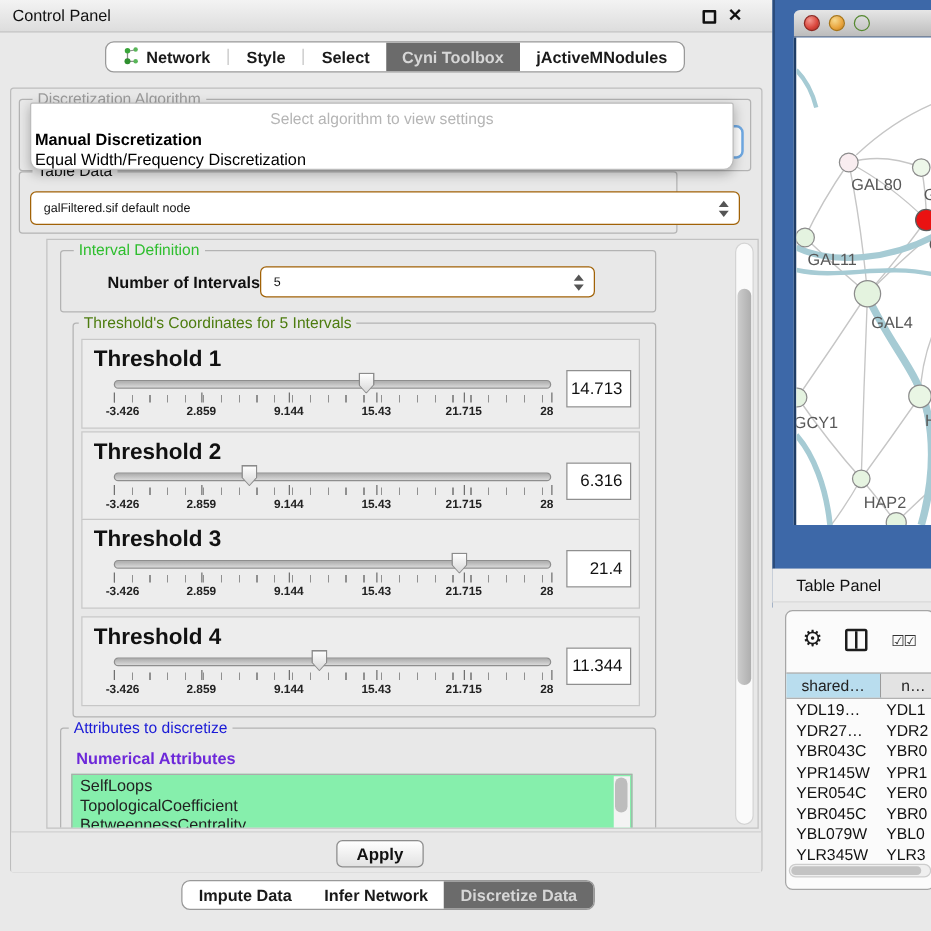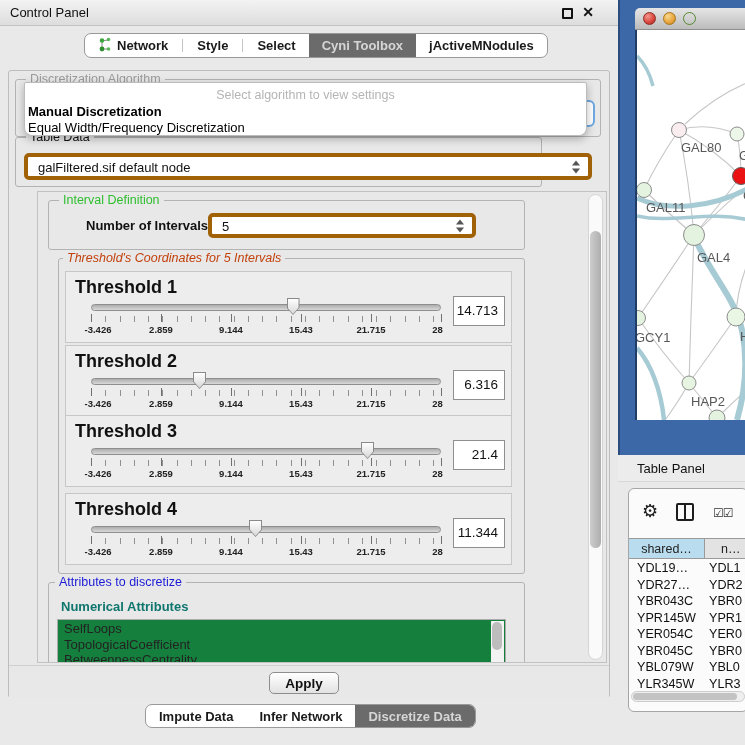--- a/index.html
+++ b/index.html
@@ -36,21 +36,21 @@
   
   .popup{position:absolute;left:13px;top:82px;width:563px;height:54px;background:#fff;
     border:1px solid #bcbcbc;border-radius:2px 2px 8px 8px;box-shadow:0 3px 9px rgba(0,0,0,.28);z-index:60;margin-left:11px;}
   .popup-hint{position:absolute;left:0;right:0;top:5px;text-align:center;color:#b5b5b5;font-size:12.5px;}
   .popup-opt1{position:absolute;left:3px;top:21px;font-size:13px;font-weight:bold;color:#000;}
   .popup-opt2{position:absolute;left:3px;top:37px;font-size:13px;color:#000;}
 
   
   .td-group{left:6px;top:66px;width:527px;height:50px;}
   .td-group .group-label{color:#111;}
-  .combo{position:absolute;background:#fff;border:4px solid #a16207;border-radius:5px;font-size:13px;color:#111;}
+  .combo{position:absolute;background:#fff;border:1px solid #a16207;border-radius:5px;font-size:10px;color:#111;}
   .combo .combo-text{position:absolute;left:10px;top:50%;transform:translateY(-50%);white-space:nowrap;}
   .spin{position:absolute;right:7px;top:50%;transform:translateY(-50%);width:9px;height:13px;}
   .spin i{position:absolute;left:0;width:0;height:0;border-left:4.5px solid transparent;border-right:4.5px solid transparent;}
   .spin .up{top:0;border-bottom:5px solid #555;}
   .spin .dn{bottom:0;border-top:5px solid #555;}
   .td-combo{left:8px;top:15px;width:568px;height:27px;}
 
   
   .scroll-panel{position:absolute;left:28px;top:120px;width:570px;height:472px;background:#e8e8e8;
     border:1px solid #c2c2c2;overflow:hidden;}
@@ -58,43 +58,43 @@
     border:1px solid #d4d4d4;border-radius:8px;}
   .v-thumb{position:absolute;left:1px;top:36px;width:11px;height:317px;border-radius:6px;
     background:linear-gradient(90deg,#cdcdcd,#aeaeae);}
 
   .interval-group{left:10px;top:8px;width:477px;height:50px;}
   .interval-group .group-label{color:#2ebe2e;}
   .count-label{position:absolute;left:37px;top:17px;font-size:13px;font-weight:bold;color:#111;}
   .count-combo{left:159px;top:12px;width:268px;height:25px;}
 
   .thr-group{left:20px;top:66px;width:467px;height:316px;}
-  .thr-group .group-label{left:4px;color:#c2410c;font-style:italic;}
+  .thr-group .group-label{left:4px;color:#4d7c0f;}
   .t-box{position:absolute;left:6px;width:447px;height:72px;background:#ededed;border:1px solid #c7c7c7;}
   .t-title{position:absolute;left:9px;top:5px;font-size:18px;font-weight:bold;color:#111;}
   .slider-row{position:absolute;left:25px;right:6px;top:24px;height:44px;display:flex;align-items:flex-start;}
   .slider-wrap{position:relative;flex:1;height:44px;margin-right:12px;}
   .track{position:absolute;left:0;right:0;top:8px;height:7px;border:1px solid #8e8e8e;border-radius:4px;
     background:linear-gradient(#adadad,#d9d9d9);}
   .thumb{position:absolute;top:2px;width:13px;height:17px;background:#8a8a8a;
     clip-path:polygon(0 0,100% 0,100% 58%,50% 100%,0 58%);z-index:5;}
   .thumb i{position:absolute;left:1px;top:1px;right:1px;bottom:1px;background:linear-gradient(#fefefe,#d8d8d8);
     clip-path:polygon(0 0,100% 0,100% 58%,50% 100%,0 58%);}
   .ruler{position:absolute;left:0;right:0;top:20px;height:6px;
     background:repeating-linear-gradient(to right,#909090 0 1px,transparent 1px 14.26px);}
   .maj{position:absolute;top:18px;width:1px;height:8px;background:#707070;}
   .tick-lbls{position:absolute;left:0;right:0;top:28px;height:13px;}
   .tick-lbls span{position:absolute;transform:translateX(-50%);font-size:9.5px;font-weight:600;color:#222;white-space:nowrap;}
   .val-box{width:52px;height:30px;background:#fff;border:1px solid #8f8f8f;font-size:13.5px;color:#111;
     text-align:right;padding:6px 6px 0 0;}
 
   .attr-group{left:10px;top:390px;width:477px;height:100px;}
   .attr-group .group-label{left:6px;color:#1a1ad6;}
-  .attr-title{position:absolute;left:12px;top:16px;font-size:13px;font-weight:bold;color:#0f766e;}
-  .attr-list{position:absolute;left:8px;top:36px;width:449px;height:60px;background:#15803d;border:1px solid #ababab;overflow:hidden;}
+  .attr-title{position:absolute;left:12px;top:16px;font-size:13px;font-weight:bold;color:#6d28d9;}
+  .attr-list{position:absolute;left:8px;top:36px;width:449px;height:60px;background:#86efac;border:1px solid #ababab;overflow:hidden;}
   .attr-item{font-size:13px;color:#222;padding:1px 0 0 6px;height:15.5px;white-space:nowrap;}
   .list-sb{position:absolute;right:1px;top:1px;width:13px;bottom:1px;background:#f3f3f3;}
   .list-thumb{position:absolute;left:1px;top:1px;width:10px;height:28px;background:#bdbdbd;border-radius:5px;}
 
   .apply-strip{position:absolute;left:0;right:0;top:594px;height:33px;border-top:1px solid #cfcfcf;background:#e8e8e8;}
   .apply-btn{position:absolute;left:260px;top:6px;width:70px;height:22px;background:linear-gradient(#ffffff,#e2e2e2);
     border:1px solid #8d8d8d;border-radius:5px;font-size:13.5px;font-weight:600;color:#111;
     display:flex;align-items:center;justify-content:center;}
 
   .bottom-tabbar{position:absolute;left:145px;top:704px;height:24px;display:flex;align-items:stretch;

